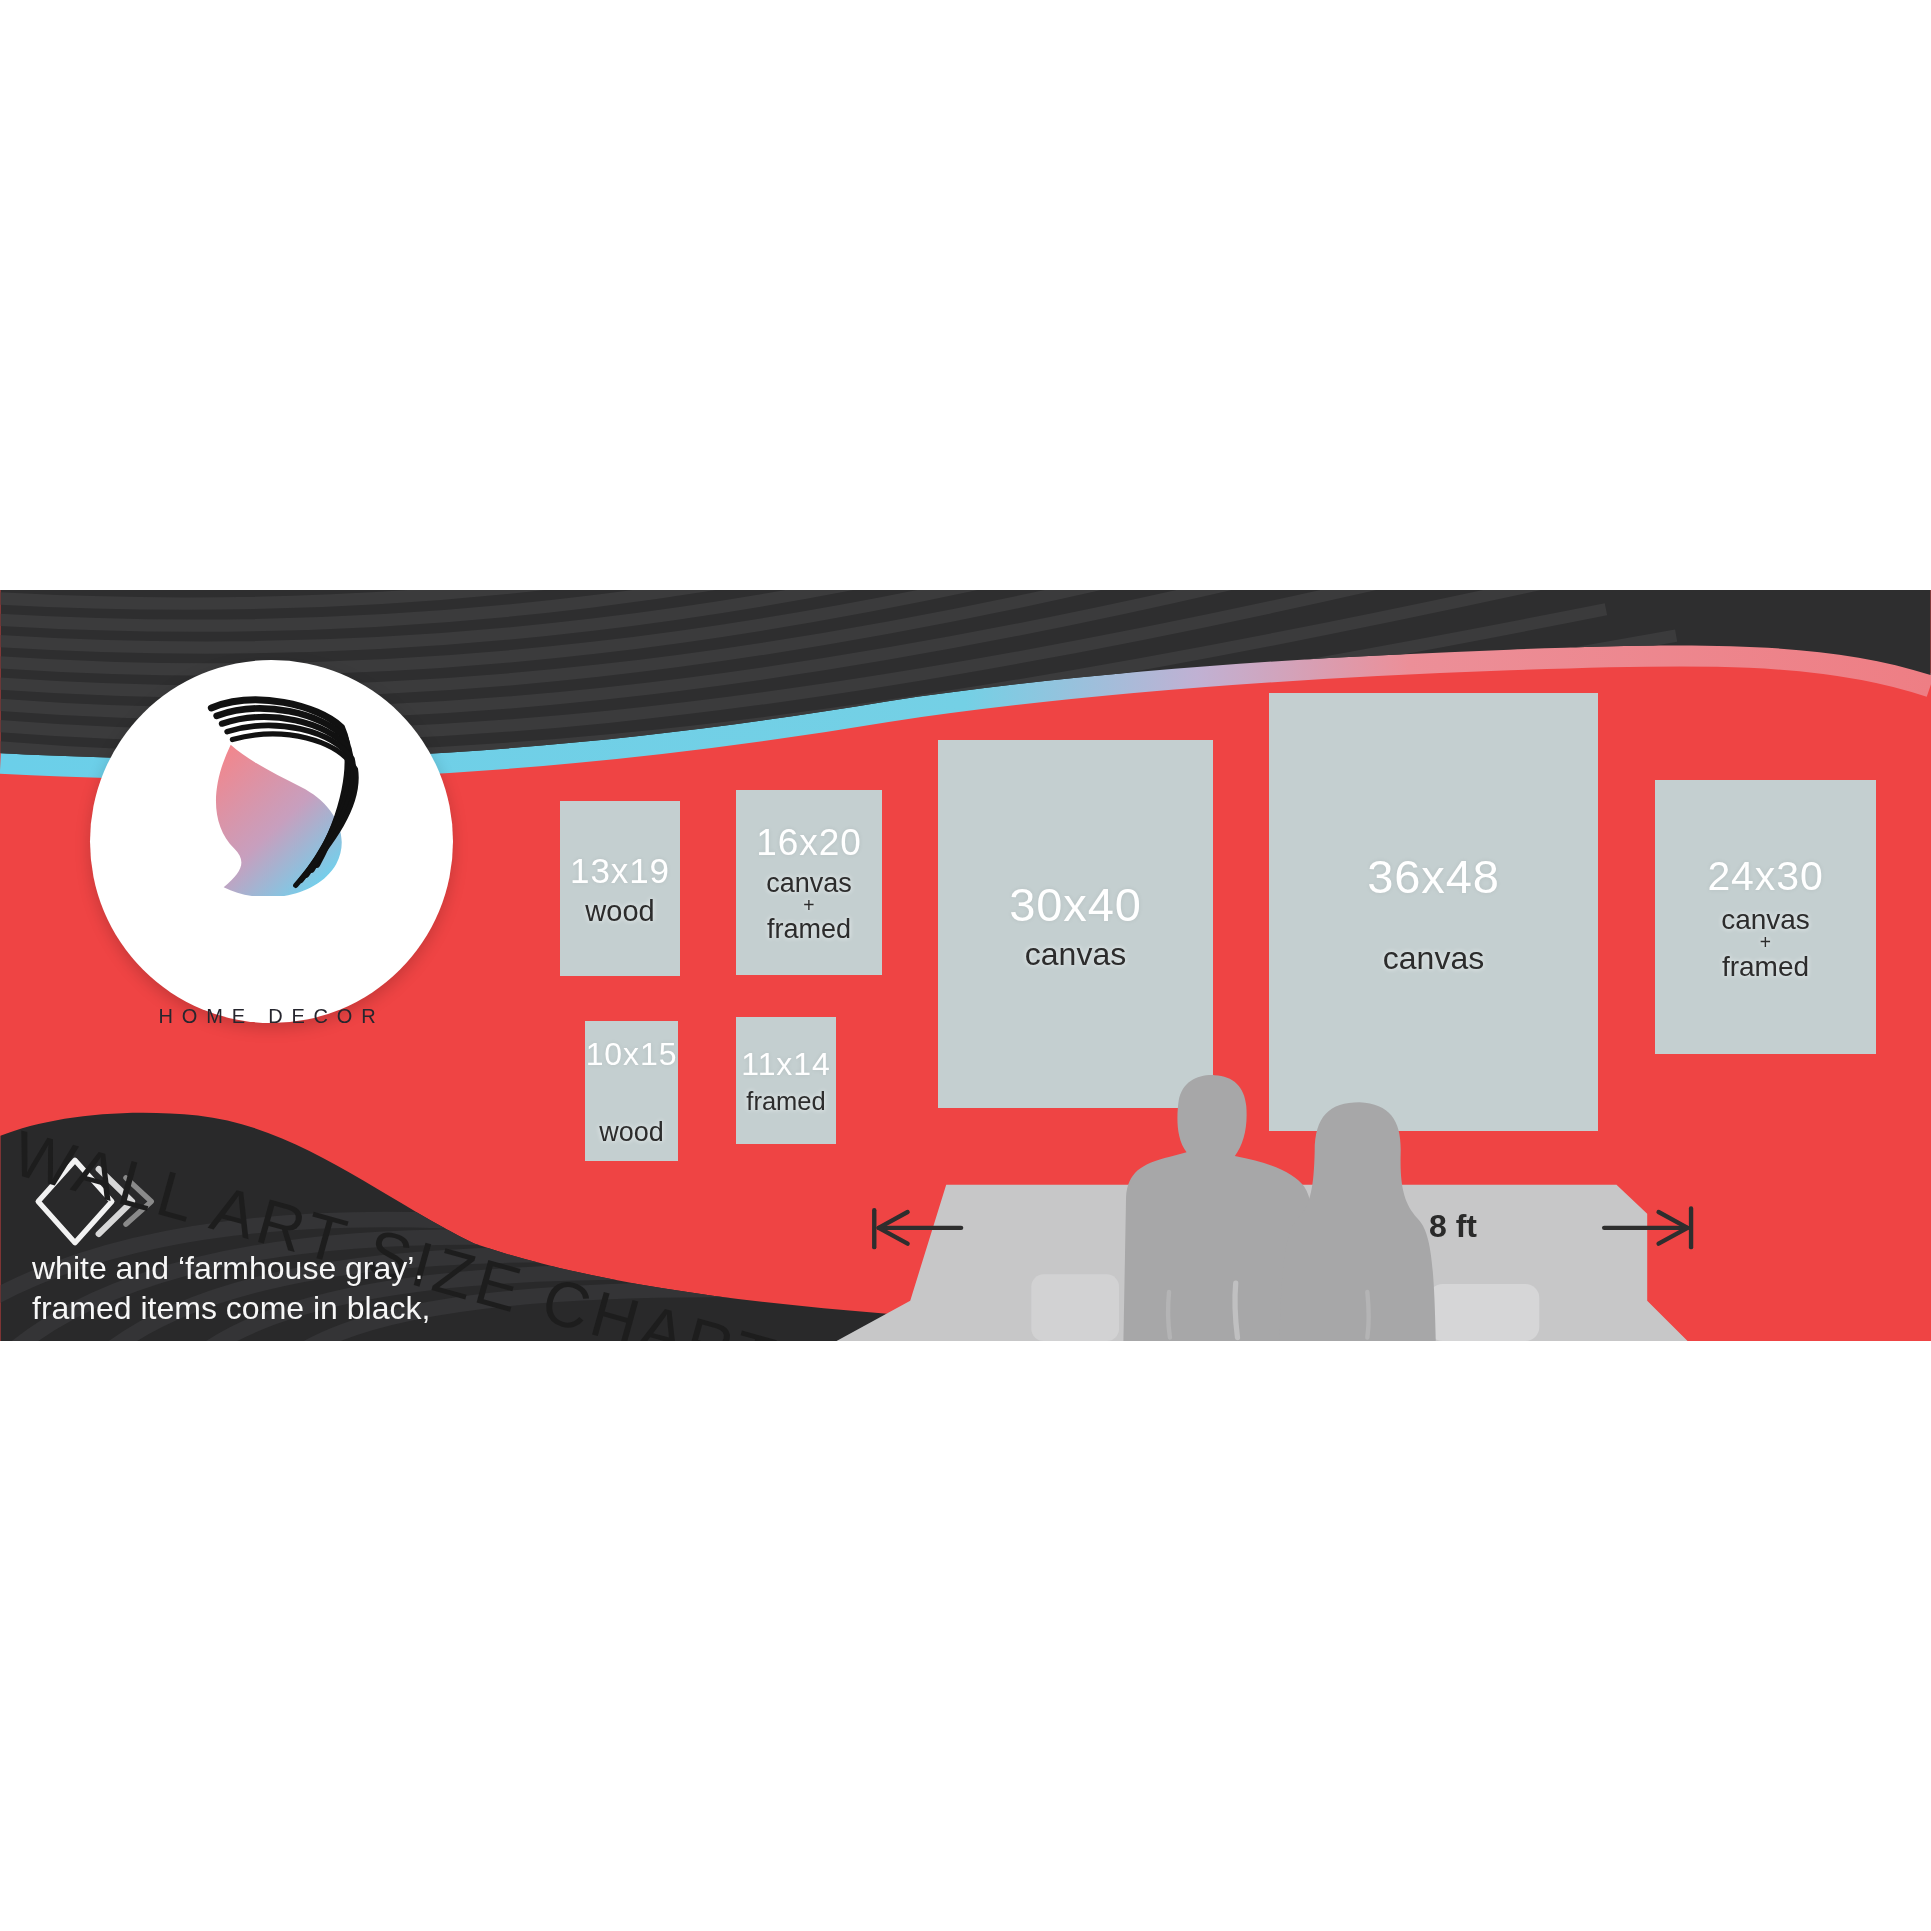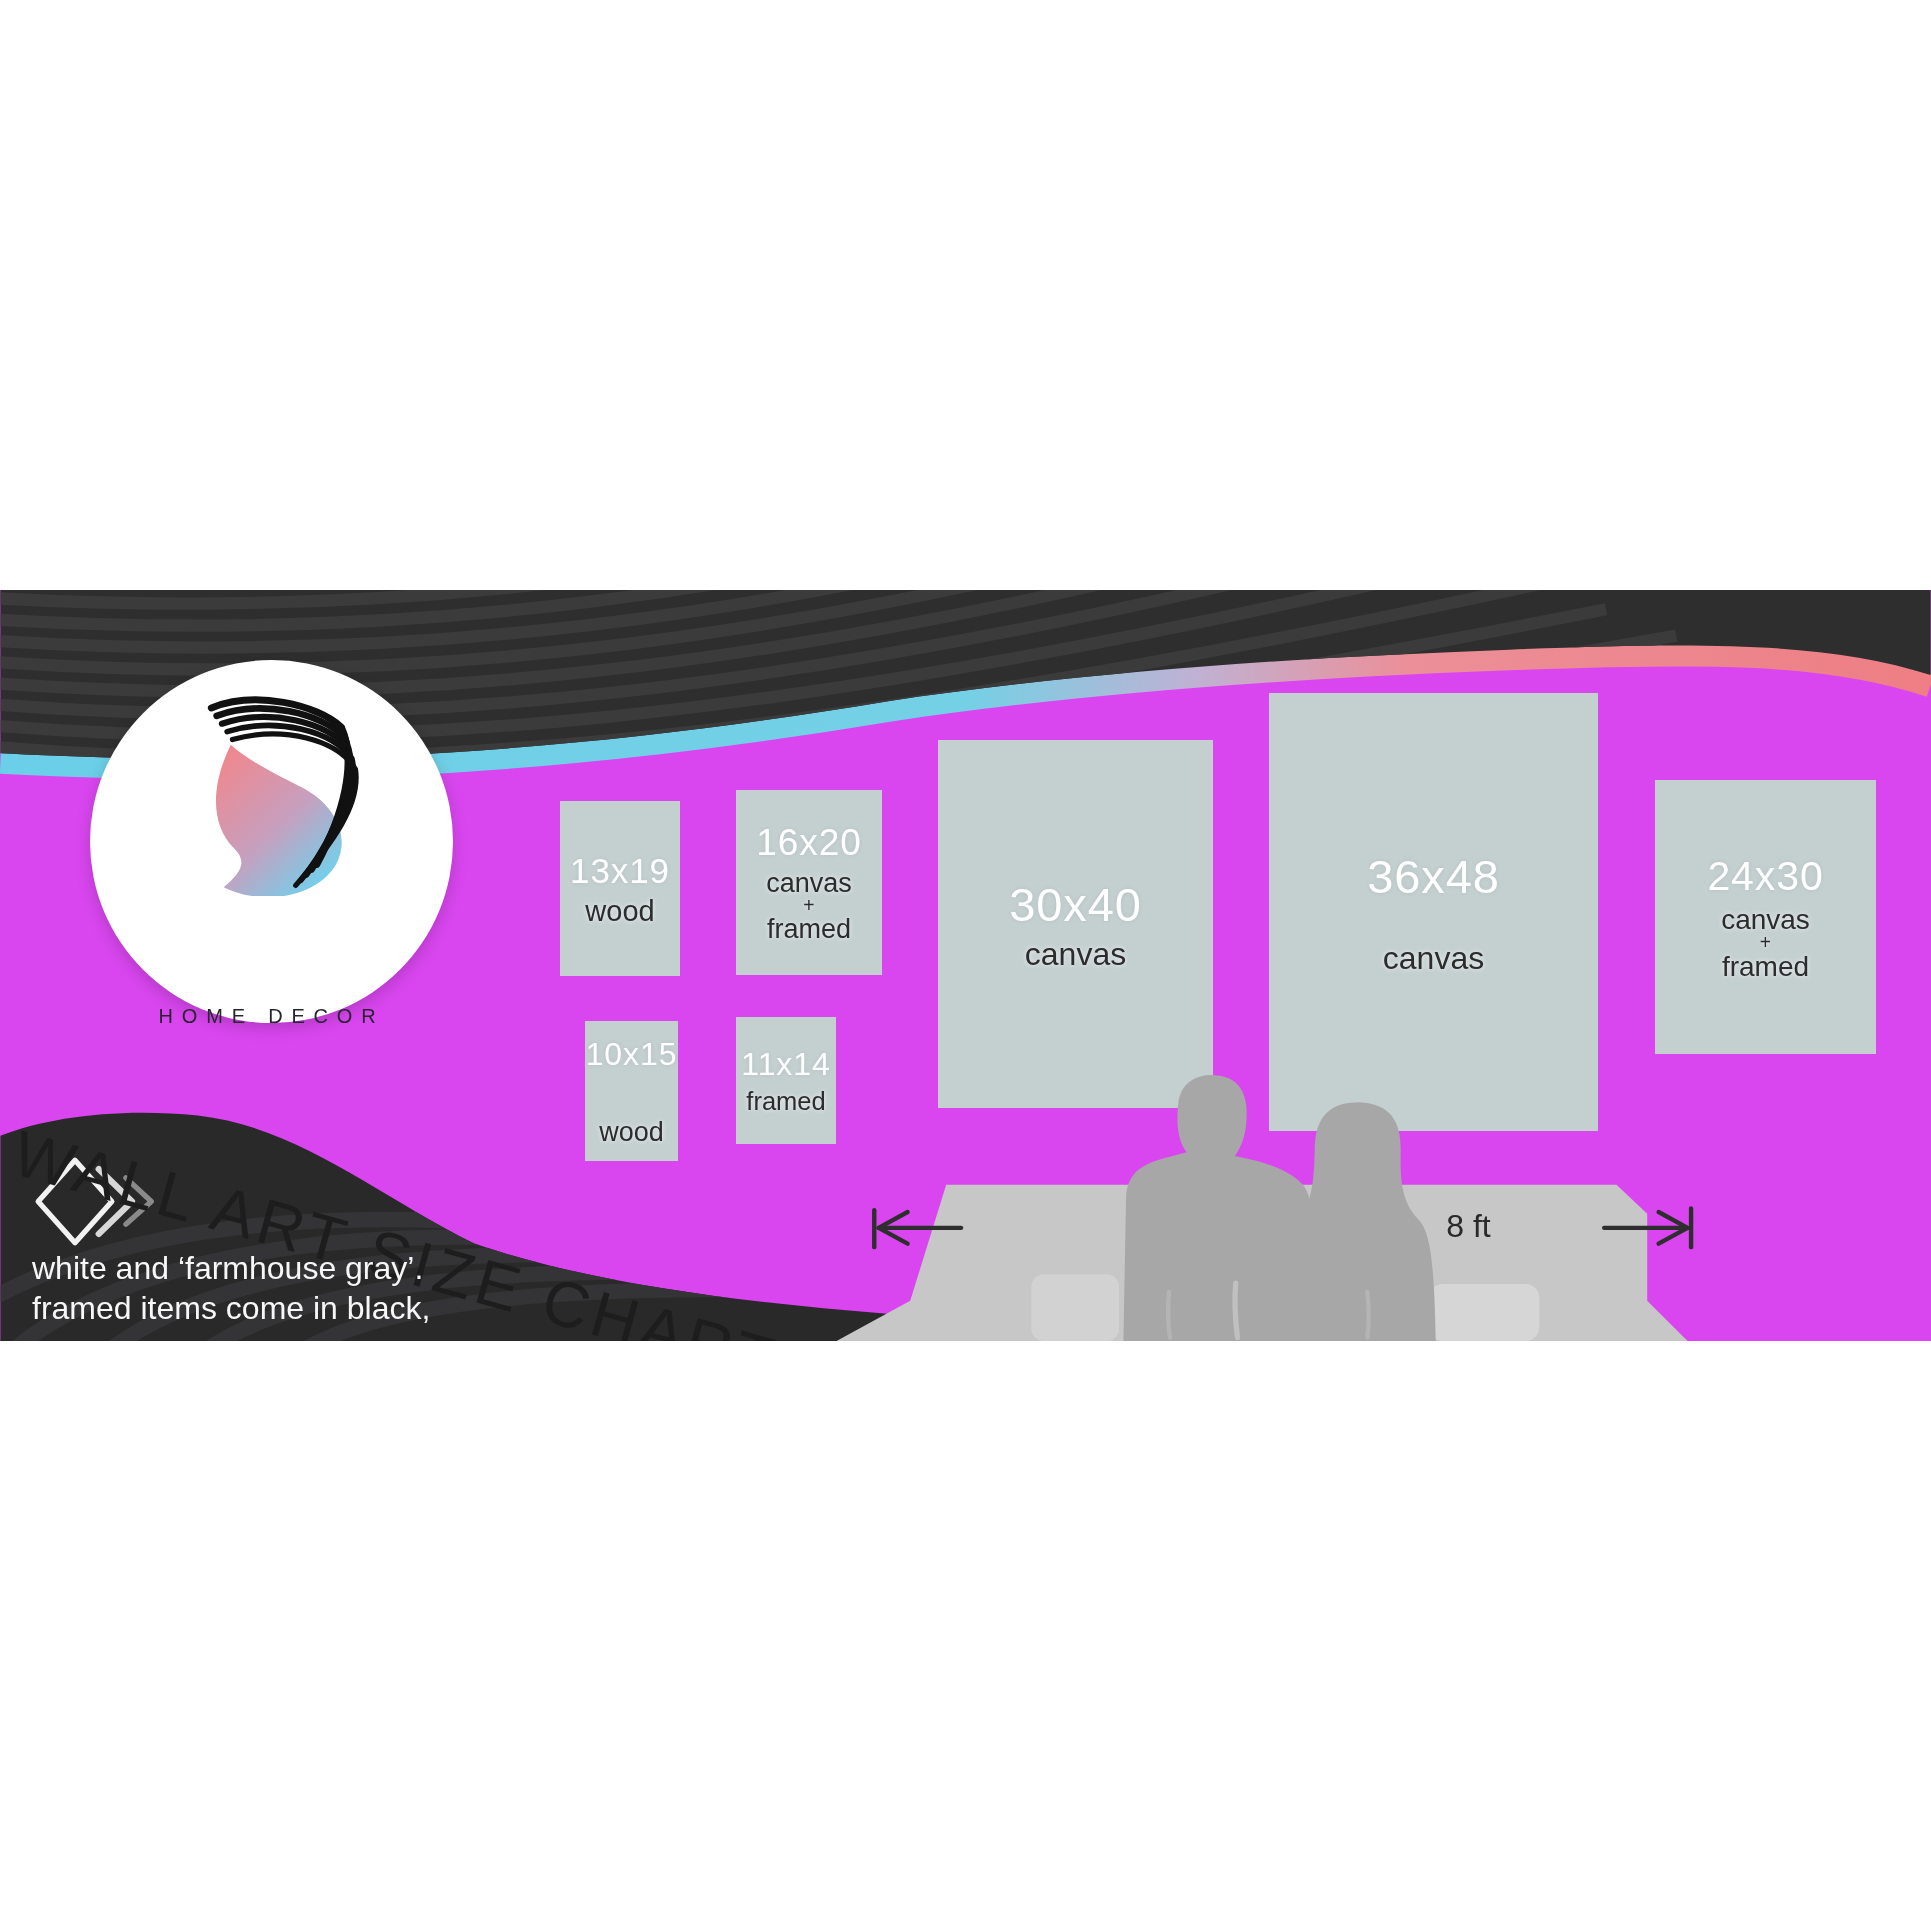--- a/index.html
+++ b/index.html
@@ -2,21 +2,21 @@
 <html style="font-size:14px"><head>
 <meta charset="utf-8">
 <style>
   html,body{margin:0;padding:0;}
   body{
     width:1931px;height:1931px;background:#ffffff;position:relative;
     font-family:"Liberation Sans", sans-serif;overflow:hidden;
   }
   .banner{
     position:absolute;left:0;top:590px;width:1931px;height:751px;
-    background:#d946ef;overflow:hidden;
+    background:#ef4444;overflow:hidden;
   }
   .scene,.overlay{position:absolute;left:0;top:0;width:1931px;height:751px;}
   .scene{z-index:1;}
   .overlay{z-index:3;}
 
   
   .size-box{
     position:absolute;z-index:2;background:#c4cfd0;
     display:flex;flex-direction:column;align-items:center;justify-content:center;
     text-align:center;
@@ -65,21 +65,21 @@
 
   
   .note{
     position:absolute;left:32px;top:658px;z-index:4;color:#f7f7f7;
     font-size:32px;line-height:1.26;font-weight:400;
   }
 
   
   .ft-label{
     position:absolute;left:1429px;top:618px;width:79px;z-index:5;
-    text-align:center;font-size:32px;color:#2a2a2a;font-weight:400;
+    text-align:left;font-size:32px;color:#2a2a2a;font-weight:700;
   }
 </style>
 </head>
 <body>
 
 <div class="banner">
 
   <svg class="scene" viewBox="0 0 2200 856">
     <defs>
       <linearGradient id="edgeGrad" x1="0" y1="0" x2="2200" y2="0" gradientUnits="userSpaceOnUse">

